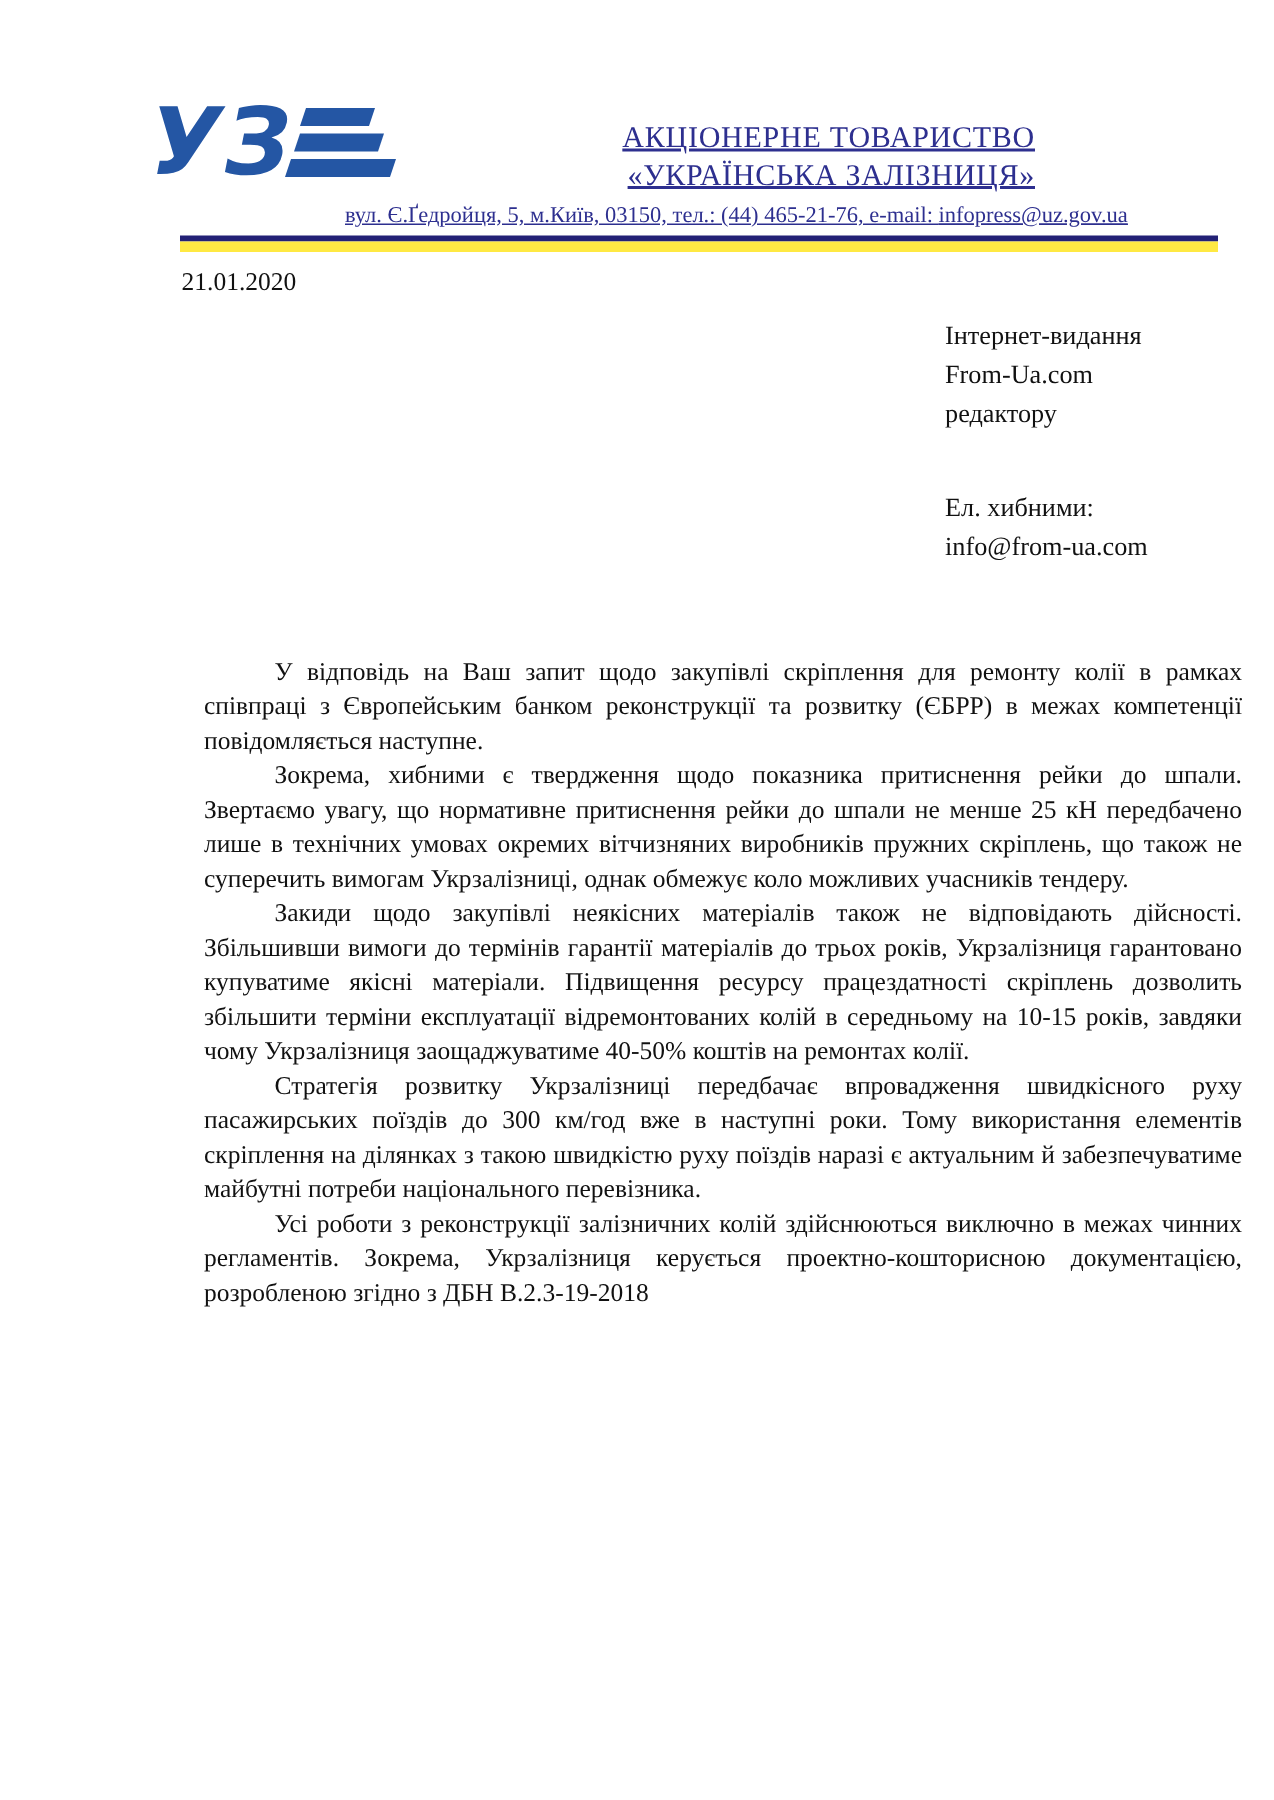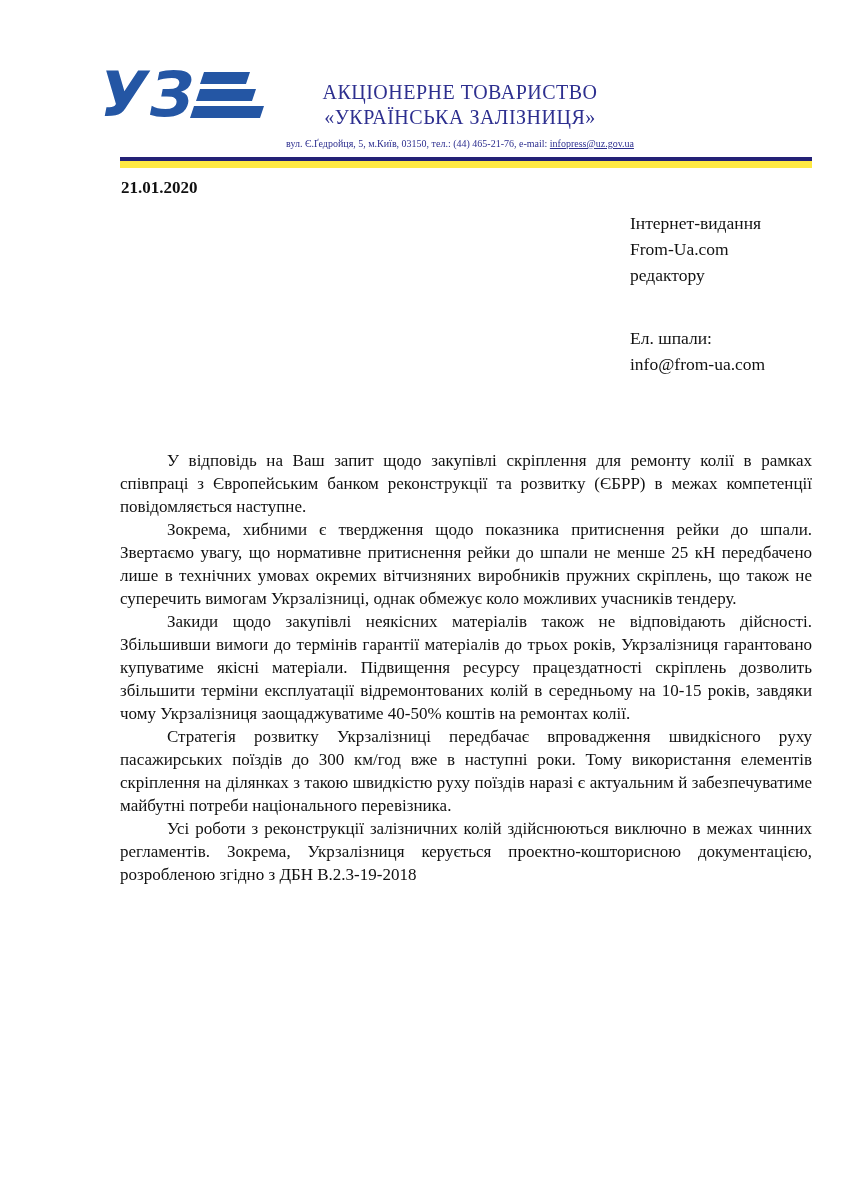--- a/index.html
+++ b/index.html
@@ -8,37 +8,37 @@
     background:#ffffff;
     position:relative;
     overflow:hidden;
     font-family:"Liberation Serif", serif;
     color:#111;
   }
   .page{position:absolute;inset:0;background:#fff;}
 
   
   .logo{position:absolute;left:100px;top:58px;width:165px;height:75px;}
-  .org{position:absolute;left:230px;top:80px;width:460px;text-align:center;color:#2d2f8f;}
+  .org{position:absolute;left:230px;top:80px;width:460px;text-align:right;color:#2d2f8f;text-decoration:underline;}
   .org-line{font-size:20px;line-height:25px;letter-spacing:.5px;font-weight:400;}
-  .addr{font-size:10px;line-height:14px;margin-top:7px;color:#2d2f8f;white-space:nowrap;}
+  .addr{font-size:15px;line-height:14px;margin-top:7px;color:#2d2f8f;white-space:nowrap;}
   .addr a{color:#2d2f8f;text-decoration:underline;cursor:pointer;}
 
   
   .rule{position:absolute;left:120px;top:157px;width:692px;height:11px;}
   .rule .blue{height:4px;background:#232176;}
   .rule .yellow{height:7px;background:#ffe943;}
 
-  .date{position:absolute;left:121px;top:178px;font-size:17px;color:#111;font-weight:bold;}
+  .date{position:absolute;left:121px;top:178px;font-size:17px;color:#111;}
 
   .recipient{position:absolute;left:630px;top:210px;width:190px;font-size:17.5px;line-height:26px;color:#111;}
   .recipient .gap{height:37px;}
 
   
-  .body{position:absolute;left:120px;top:436px;width:692px;margin-top:13px;}
+  .body{position:absolute;left:136px;top:436px;width:692px;}
   .body p{
     margin:0;
     font-size:17px;
     line-height:23px;
     text-align:justify;
     text-indent:47px;
     color:#111;
   }
 </style>
 </head>
@@ -69,21 +69,21 @@
     <div class="yellow"></div>
   </div>
 
   <div class="date">21.01.2020</div>
 
   <div class="recipient">
     <div>Інтернет-видання</div>
     <div>From-Ua.com</div>
     <div>редактору</div>
     <div class="gap"></div>
-    <div>Ел. шпали:</div>
+    <div>Ел. хибними:</div>
     <div>info@from-ua.com</div>
   </div>
 
   <main class="body">
     <p>У відповідь на Ваш запит щодо закупівлі скріплення для ремонту колії в рамках співпраці з Європейським банком реконструкції та розвитку (ЄБРР) в межах компетенції повідомляється наступне.</p>
     <p>Зокрема, хибними є твердження щодо показника притиснення рейки до шпали. Звертаємо увагу, що нормативне притиснення рейки до шпали не менше 25 кН передбачено лише в технічних умовах окремих вітчизняних виробників пружних скріплень, що також не суперечить вимогам Укрзалізниці, однак обмежує коло можливих учасників тендеру.</p>
     <p>Закиди щодо закупівлі неякісних матеріалів також не відповідають дійсності. Збільшивши вимоги до термінів гарантії матеріалів до трьох років, Укрзалізниця гарантовано купуватиме якісні матеріали. Підвищення ресурсу працездатності скріплень дозволить збільшити терміни експлуатації відремонтованих колій в середньому на 10-15 років, завдяки чому Укрзалізниця заощаджуватиме 40-50% коштів на ремонтах колії.</p>
     <p>Стратегія розвитку Укрзалізниці передбачає впровадження швидкісного руху пасажирських поїздів до 300 км/год вже в наступні роки. Тому використання елементів скріплення на ділянках з такою швидкістю руху поїздів наразі є актуальним й забезпечуватиме майбутні потреби національного перевізника.</p>
     <p>Усі роботи з реконструкції залізничних колій здійснюються виключно в межах чинних регламентів. Зокрема, Укрзалізниця керується проектно-кошторисною документацією, розробленою згідно з ДБН В.2.3-19-2018</p>
   </main>

